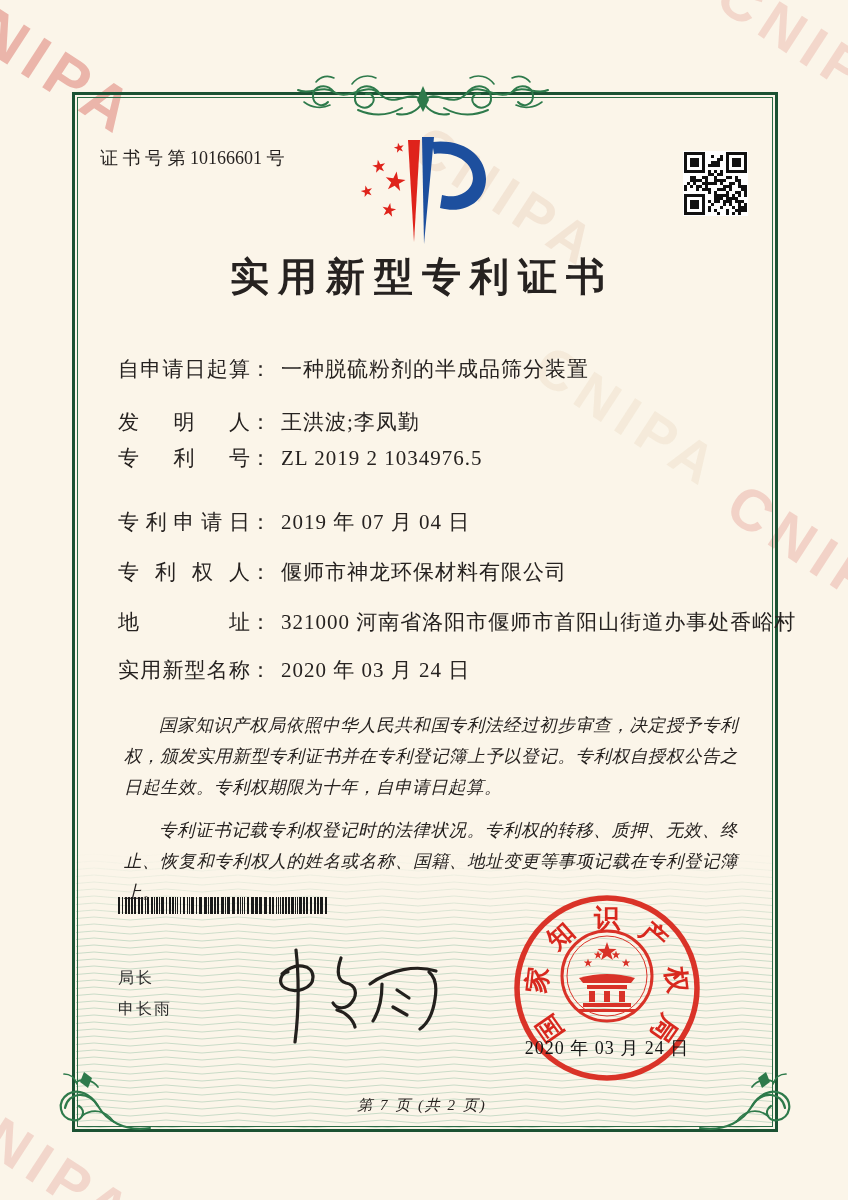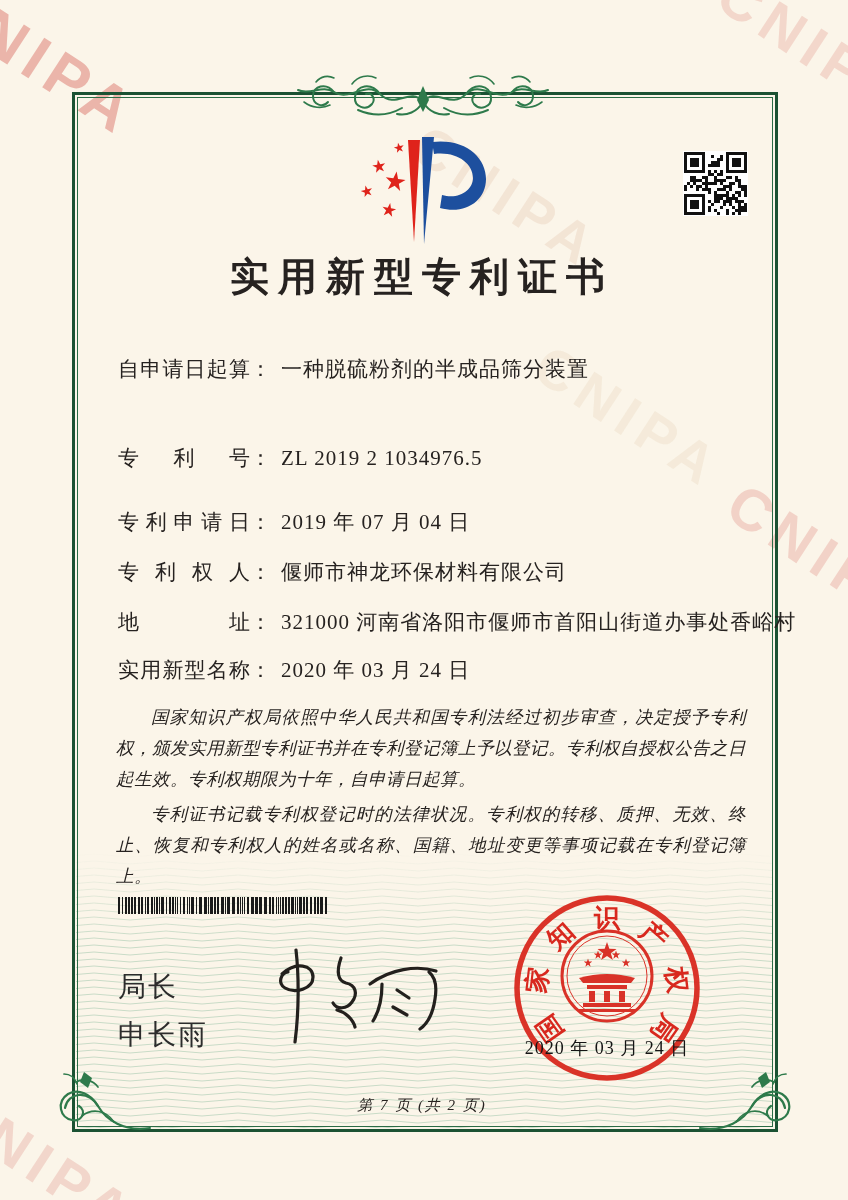--- a/index.html
+++ b/index.html
@@ -43,31 +43,31 @@
   .r0{top:355px;} .r1{top:408px;} .r2{top:444px;} .r3{top:508px;}
   .r4{top:558px;} .r5{top:608px;} .r6{top:656px;}
   .flabel{display:inline-block; width:132px; text-align:justify; text-align-last:justify; vertical-align:bottom;}
   .fcolon{display:inline-block; margin-right:10px;}
   .fvalue{letter-spacing:1px;}
   .row .right-group{position:absolute; left:265px; top:0; white-space:nowrap;}
   .flabel2{letter-spacing:4px;}
   
   .paras{position:absolute; left:112px; top:698px; width:638px; z-index:3;
     font-size:17.5px; line-height:31px; font-style:italic; letter-spacing:0.5px;}
-  .paras p{margin:4px; text-indent:2em; text-align:justify;}
+  .paras p{margin:12px; text-indent:2em; text-align:justify;}
   
   .waves{position:absolute; left:76px; top:852px; z-index:1; opacity:0.9;
     -webkit-mask-image:linear-gradient(to bottom, transparent, #000 90px);
     mask-image:linear-gradient(to bottom, transparent, #000 90px);}
   
   .barcode{position:absolute; left:118px; top:897px; width:220px; height:17px; z-index:3;
     display:flex; align-items:stretch;}
   .barcode i{display:block; background:#1a1a1a; height:100%;}
   
-  .signer{position:absolute; left:118px; top:968px; z-index:3; font-size:28px;
+  .signer{position:absolute; left:118px; top:968px; z-index:3; font-size:16px;
     font-family:"Liberation Sans", sans-serif; color:#2c2c2c;}
   .signer div{margin-bottom:10px; letter-spacing:2px;}
   .signature{position:absolute; left:240px; top:938px; z-index:3;}
   
   .seal{position:absolute; left:509px; top:890px; z-index:4;}
   
   .page-footer{position:absolute; left:72px; top:1096px; width:700px; text-align:center;
     font-size:15px; letter-spacing:2px; font-style:italic; z-index:3;}
   .cont-note{position:absolute; left:50%; transform:translateX(-50%); top:1140px;
     background:#fffef8; padding:8px 18px; font-size:17px; font-style:italic;
@@ -129,20 +129,21 @@
     <g transform="translate(100,0) scale(-1,1)" stroke="#2e7a4b" stroke-width="2.2" fill="none" stroke-linecap="round">
       <path d="M96,64 C70,68 52,56 44,42 C37,30 24,24 14,30 C2,38 6,54 18,56 C28,58 33,47 25,42"></path>
       <path d="M44,42 c-10,-16 -30,-14 -33,2"></path>
       <path d="M60,58 c-8,-12 -22,-14 -32,-6" stroke-width="1.7"></path>
       <path d="M22,18 c8,-4 17,-2 22,5" stroke-width="1.7"></path>
       <path d="M10,10 c6,0 11,4 13,10" stroke-width="1.7"></path>
       <path d="M30,8 l-4,10 8,6 4,-10 z" fill="#2e7a4b" stroke="none"></path>
     </g>
   </svg>
 
+  <div class="cert-no">证 书 号 第 10166601 号</div>
 
   <svg class="logo" width="140" height="122" viewBox="0 0 140 122">
     <path d="M80,8 C114,4 134,24 134,45 C134,67 113,81 88,74 L90,61 C107,66 121,56 121,44 C121,29 104,17 82,20 Z" fill="#1d4f9e"></path>
     <polygon points="70,3 82,3 72,110" fill="#1d4f9e"></polygon>
     <polygon points="56,6 68,6 62,108" fill="#df231b"></polygon>
     <g fill="#df231b" font-family="'DejaVu Sans', sans-serif" text-anchor="middle">
       <text x="48" y="18" font-size="13" transform="rotate(-12 48 18)">★</text>
       <text x="28" y="38" font-size="17" transform="rotate(-10 28 38)">★</text>
       <text x="42" y="56" font-size="26" transform="rotate(8 42 56)">★</text>
       <text x="16" y="62" font-size="15" transform="rotate(-14 16 62)">★</text>
@@ -372,20 +373,23 @@
       <rect x="14" y="20" width="1" height="1" fill="#111"></rect>
       <rect x="16" y="20" width="1" height="1" fill="#111"></rect>
       <rect x="18" y="20" width="1" height="1" fill="#111"></rect>
     </svg>
 
   <div class="title">实用新型专利证书</div>
 
   <div class="row r0">
     <span class="flabel">自申请日起算</span><span class="fcolon">：</span><span class="fvalue">一种脱硫粉剂的半成品筛分装置</span>
   </div>
+  <div class="row r1">
+    <span class="flabel">发明人</span><span class="fcolon">：</span><span class="fvalue">王洪波;李凤勤</span>
+  </div>
   <div class="row r2">
     <span class="flabel">专利号</span><span class="fcolon">：</span><span class="fvalue">ZL 2019 2 1034976.5</span>
   </div>
   <div class="row r3">
     <span class="flabel">专利申请日</span><span class="fcolon">：</span><span class="fvalue">2019 年 07 月 04 日</span>
   </div>
   <div class="row r4">
     <span class="flabel">专利权人</span><span class="fcolon">：</span><span class="fvalue">偃师市神龙环保材料有限公司</span>
   </div>
   <div class="row r5">

